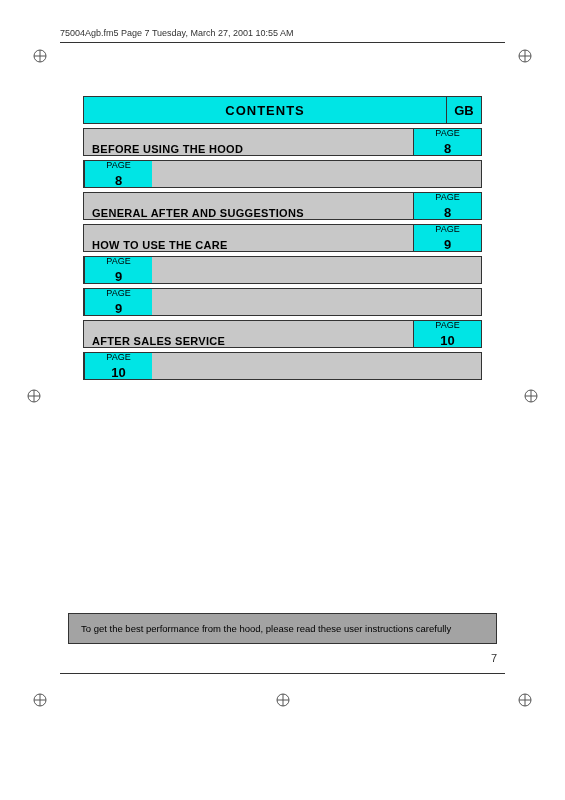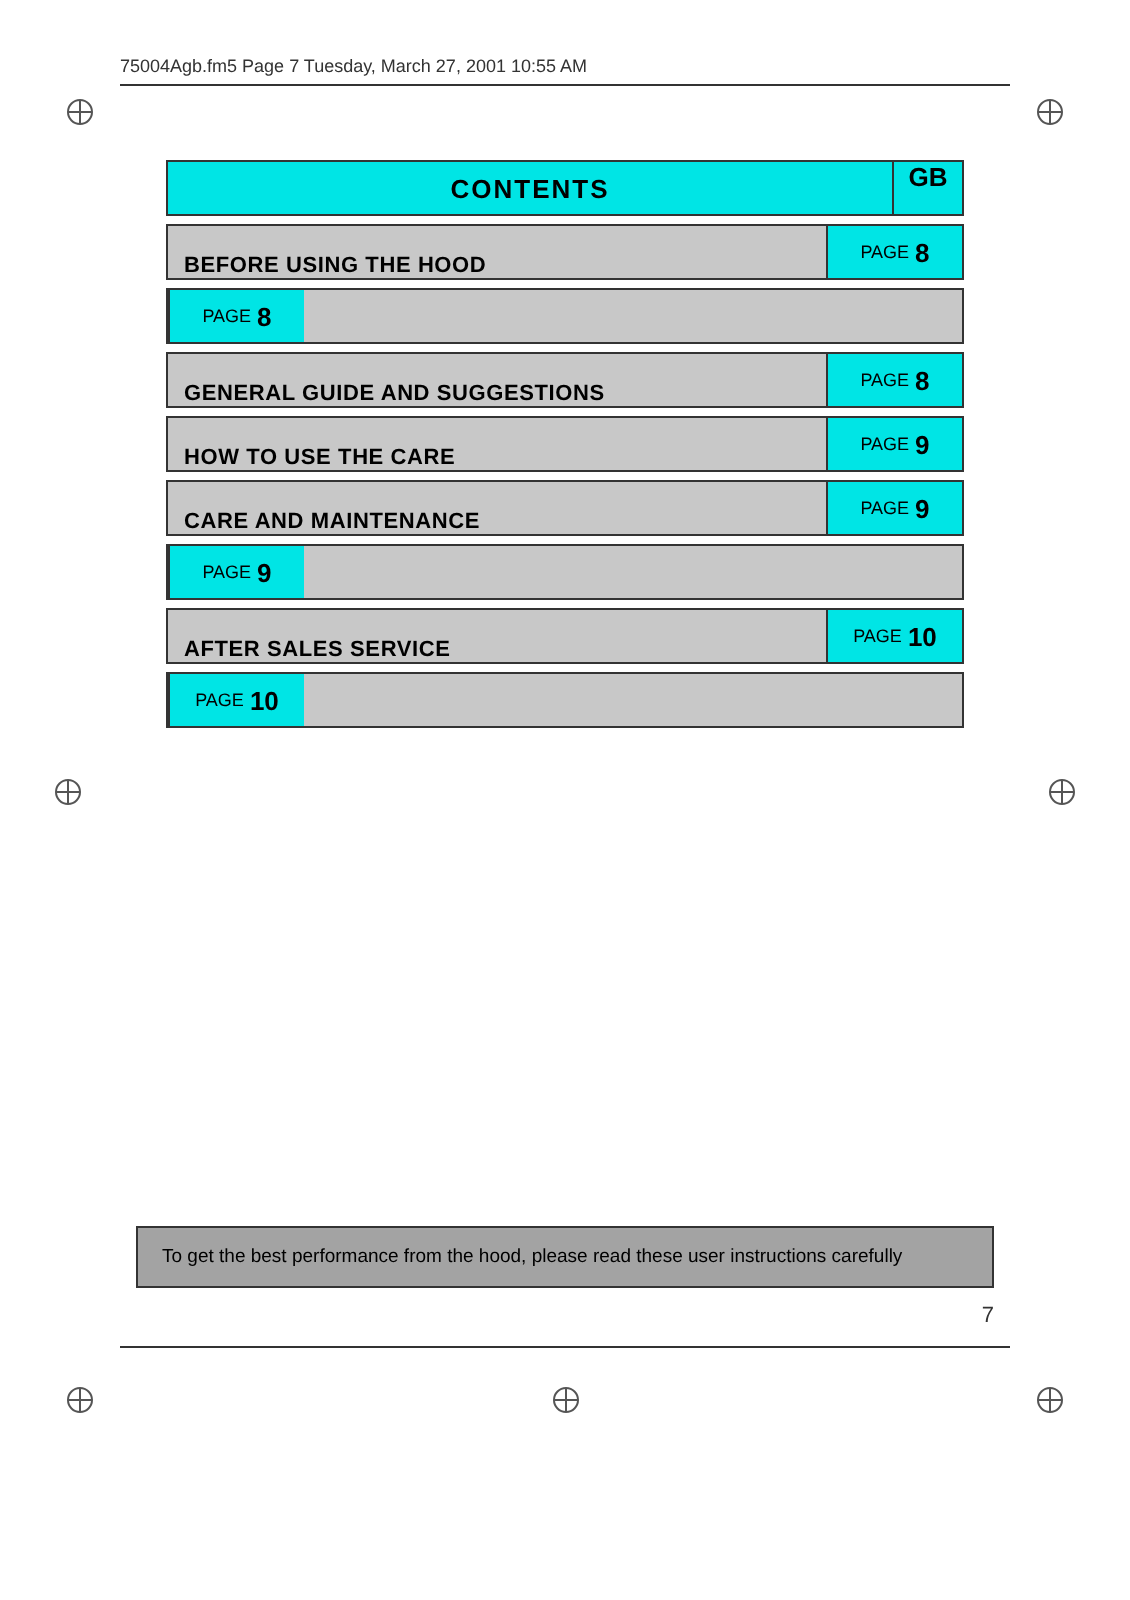--- a/index.html
+++ b/index.html
@@ -55,21 +55,21 @@
     }
 
     .crosshair svg {
       width: 16px;
       height: 16px;
     }
 
     
     .contents-area {
       position: absolute;
-      top: 80px;
+      top: 96px;
       left: 83px;
       right: 83px;
     }
 
     
     .contents-header {
       display: flex;
       align-items: center;
       margin-bottom: 4px;
       height: 28px;
@@ -91,21 +91,21 @@
       font-weight: bold;
       color: #000;
       letter-spacing: 1px;
     }
 
     .contents-gb-cell {
       background: #00e5e5;
       width: 36px;
       height: 28px;
       display: flex;
-      align-items: flex-start;
+      align-items: center;
       justify-content: center;
       border: 1.5px solid #333;
       font-size: 13px;
       font-weight: bold;
       color: #000;
     }
 
     
     .toc-row {
       display: flex;
@@ -127,20 +127,21 @@
 
     .toc-page-cell {
       background: #00e5e5;
       width: 68px;
       height: 100%;
       display: flex;
       align-items: center;
       justify-content: center;
       border-left: 1.5px solid #333;
       gap: 3px;
+      flex-direction: column;
     }
 
     .page-word {
       font-size: 9px;
       font-weight: normal;
       color: #000;
       text-transform: uppercase;
     }
 
     .page-num {
@@ -227,35 +228,34 @@
             <span class="page-num">8</span>
           </div>
         </div>
         <div class="toc-row">
           <div class="toc-page-cell">
             <span class="page-word">PAGE</span>
             <span class="page-num">8</span>
           </div>
         </div>
         <div class="toc-row">
-          <span class="toc-label">GENERAL GUIDE AND SUGGESTIONS</span>
+          <span class="toc-label">GENERAL AFTER AND SUGGESTIONS</span>
           <div class="toc-page-cell">
             <span class="page-word">PAGE</span>
             <span class="page-num">8</span>
           </div>
         </div>
         <div class="toc-row">
           <span class="toc-label">HOW TO USE THE CARE</span>
           <div class="toc-page-cell">
             <span class="page-word">PAGE</span>
             <span class="page-num">9</span>
           </div>
         </div>
         <div class="toc-row">
-          <span class="toc-label">CARE AND MAINTENANCE</span>
           <div class="toc-page-cell">
             <span class="page-word">PAGE</span>
             <span class="page-num">9</span>
           </div>
         </div>
         <div class="toc-row">
           <div class="toc-page-cell">
             <span class="page-word">PAGE</span>
             <span class="page-num">9</span>
           </div>

